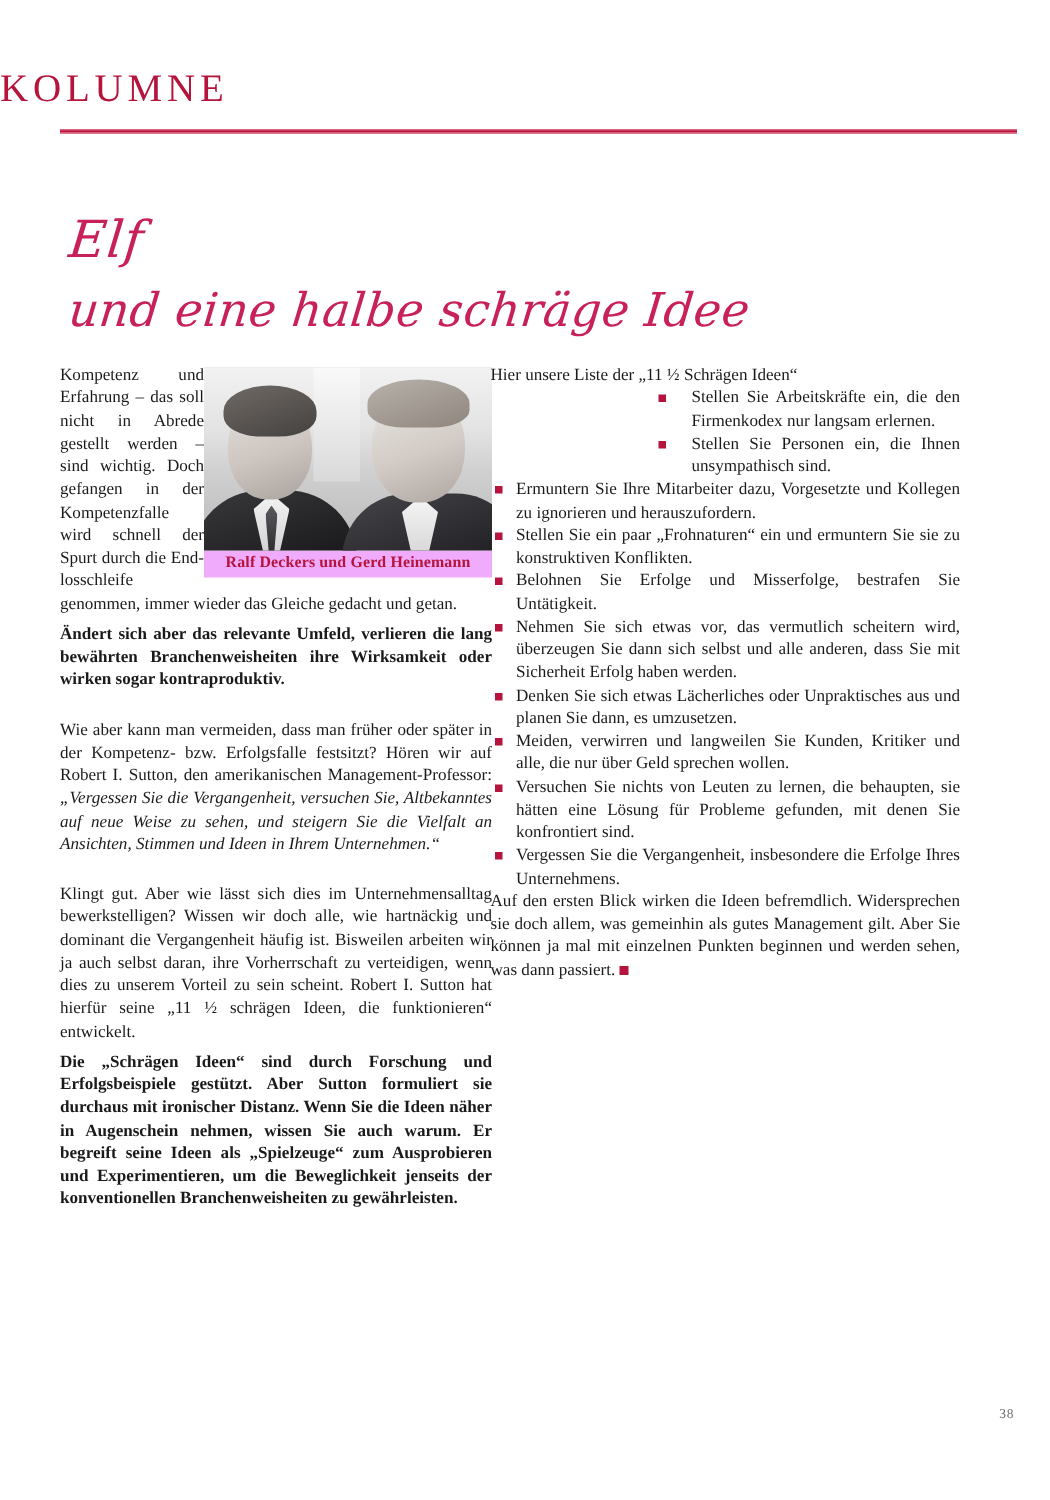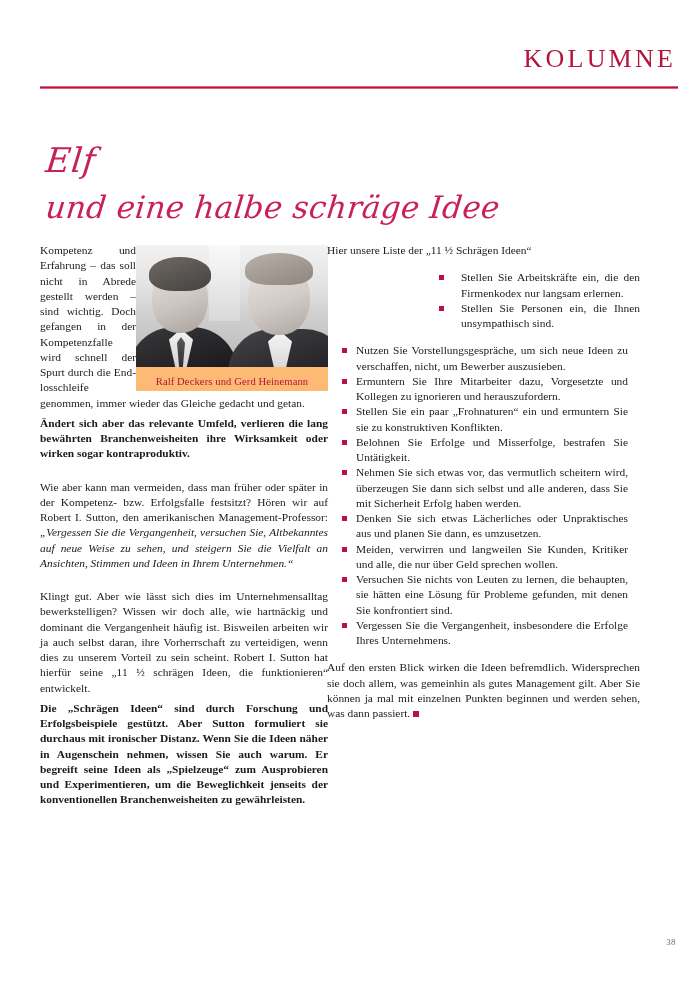--- a/index.html
+++ b/index.html
@@ -22,21 +22,20 @@
     position: absolute;
     inset: 0;
   }
 
   
   .kolumne-header {
     position: absolute;
     left: 0;
     right: 22px;
     top: 46px;
-    text-align: right;
   }
   .kolumne-title {
     font-family: "Liberation Serif", "DejaVu Serif", serif;
     font-size: 26px;
     letter-spacing: 3.2px;
     color: #b5143c;
     line-height: 1;
     display: inline-block;
     padding-right: 2px;
   }
@@ -220,35 +219,35 @@
   .face-b-shirt {
     position: absolute;
     left: 132px;
     top: 86px;
     width: 24px;
     height: 40px;
     background: linear-gradient(180deg, #f6f6f6, #d6d6d6);
     clip-path: polygon(50% 0, 100% 26%, 72% 100%, 28% 100%, 0 26%);
   }
   .photo-caption {
-    background: #fdba74;
+    background: #f0abfc;
     color: #b5143c;
     font-size: 10.6px;
-    font-weight: normal;
+    font-weight: bold;
     line-height: 14px;
     text-align: center;
-    padding: 8px 0 2px;
+    padding: 2px 0 2px;
     white-space: nowrap;
     letter-spacing: .1px;
   }
 
   
   ul.idea-list {
     list-style: none;
-    margin: 12px;
+    margin: 0;
     padding: 0;
   }
   ul.idea-list li {
     position: relative;
     padding-left: 17px;
     margin: 0;
     text-align: justify;
   }
   ul.idea-list li::before {
     content: "";
@@ -332,21 +331,20 @@
 
   <div class="col col-right">
     <p>Hier unsere Liste der „11 ½ Schrägen Ideen“</p>
 
     <ul class="idea-list narrow">
       <li>Stellen Sie Arbeitskräfte ein, die den Firmenkodex nur langsam erlernen.</li>
       <li>Stellen Sie Personen ein, die Ihnen unsympathisch sind.</li>
     </ul>
 
     <ul class="idea-list wide">
-      <li>Nutzen Sie Vorstellungsgespräche, um sich neue Ideen zu verschaffen, nicht, um Bewerber auszu­sieben.</li>
       <li>Ermuntern Sie Ihre Mitarbeiter dazu, Vorgesetz­te und Kollegen zu ignorieren und herauszufor­dern.</li>
       <li>Stellen Sie ein paar „Frohnaturen“ ein und er­muntern Sie sie zu konstruktiven Konflikten.</li>
       <li>Belohnen Sie Erfolge und Misserfolge, bestrafen Sie Untätigkeit.</li>
       <li>Nehmen Sie sich etwas vor, das vermutlich schei­tern wird, überzeugen Sie dann sich selbst und alle anderen, dass Sie mit Sicherheit Erfolg haben werden.</li>
       <li>Denken Sie sich etwas Lächerliches oder Unprak­tisches aus und planen Sie dann, es umzusetzen.</li>
       <li>Meiden, verwirren und langweilen Sie Kunden, Kri­tiker und alle, die nur über Geld sprechen wollen.</li>
       <li>Versuchen Sie nichts von Leuten zu lernen, die behaupten, sie hätten eine Lösung für Probleme gefunden, mit denen Sie konfrontiert sind.</li>
       <li>Vergessen Sie die Vergangenheit, insbesondere die Erfolge Ihres Unternehmens.</li>
     </ul>
 

